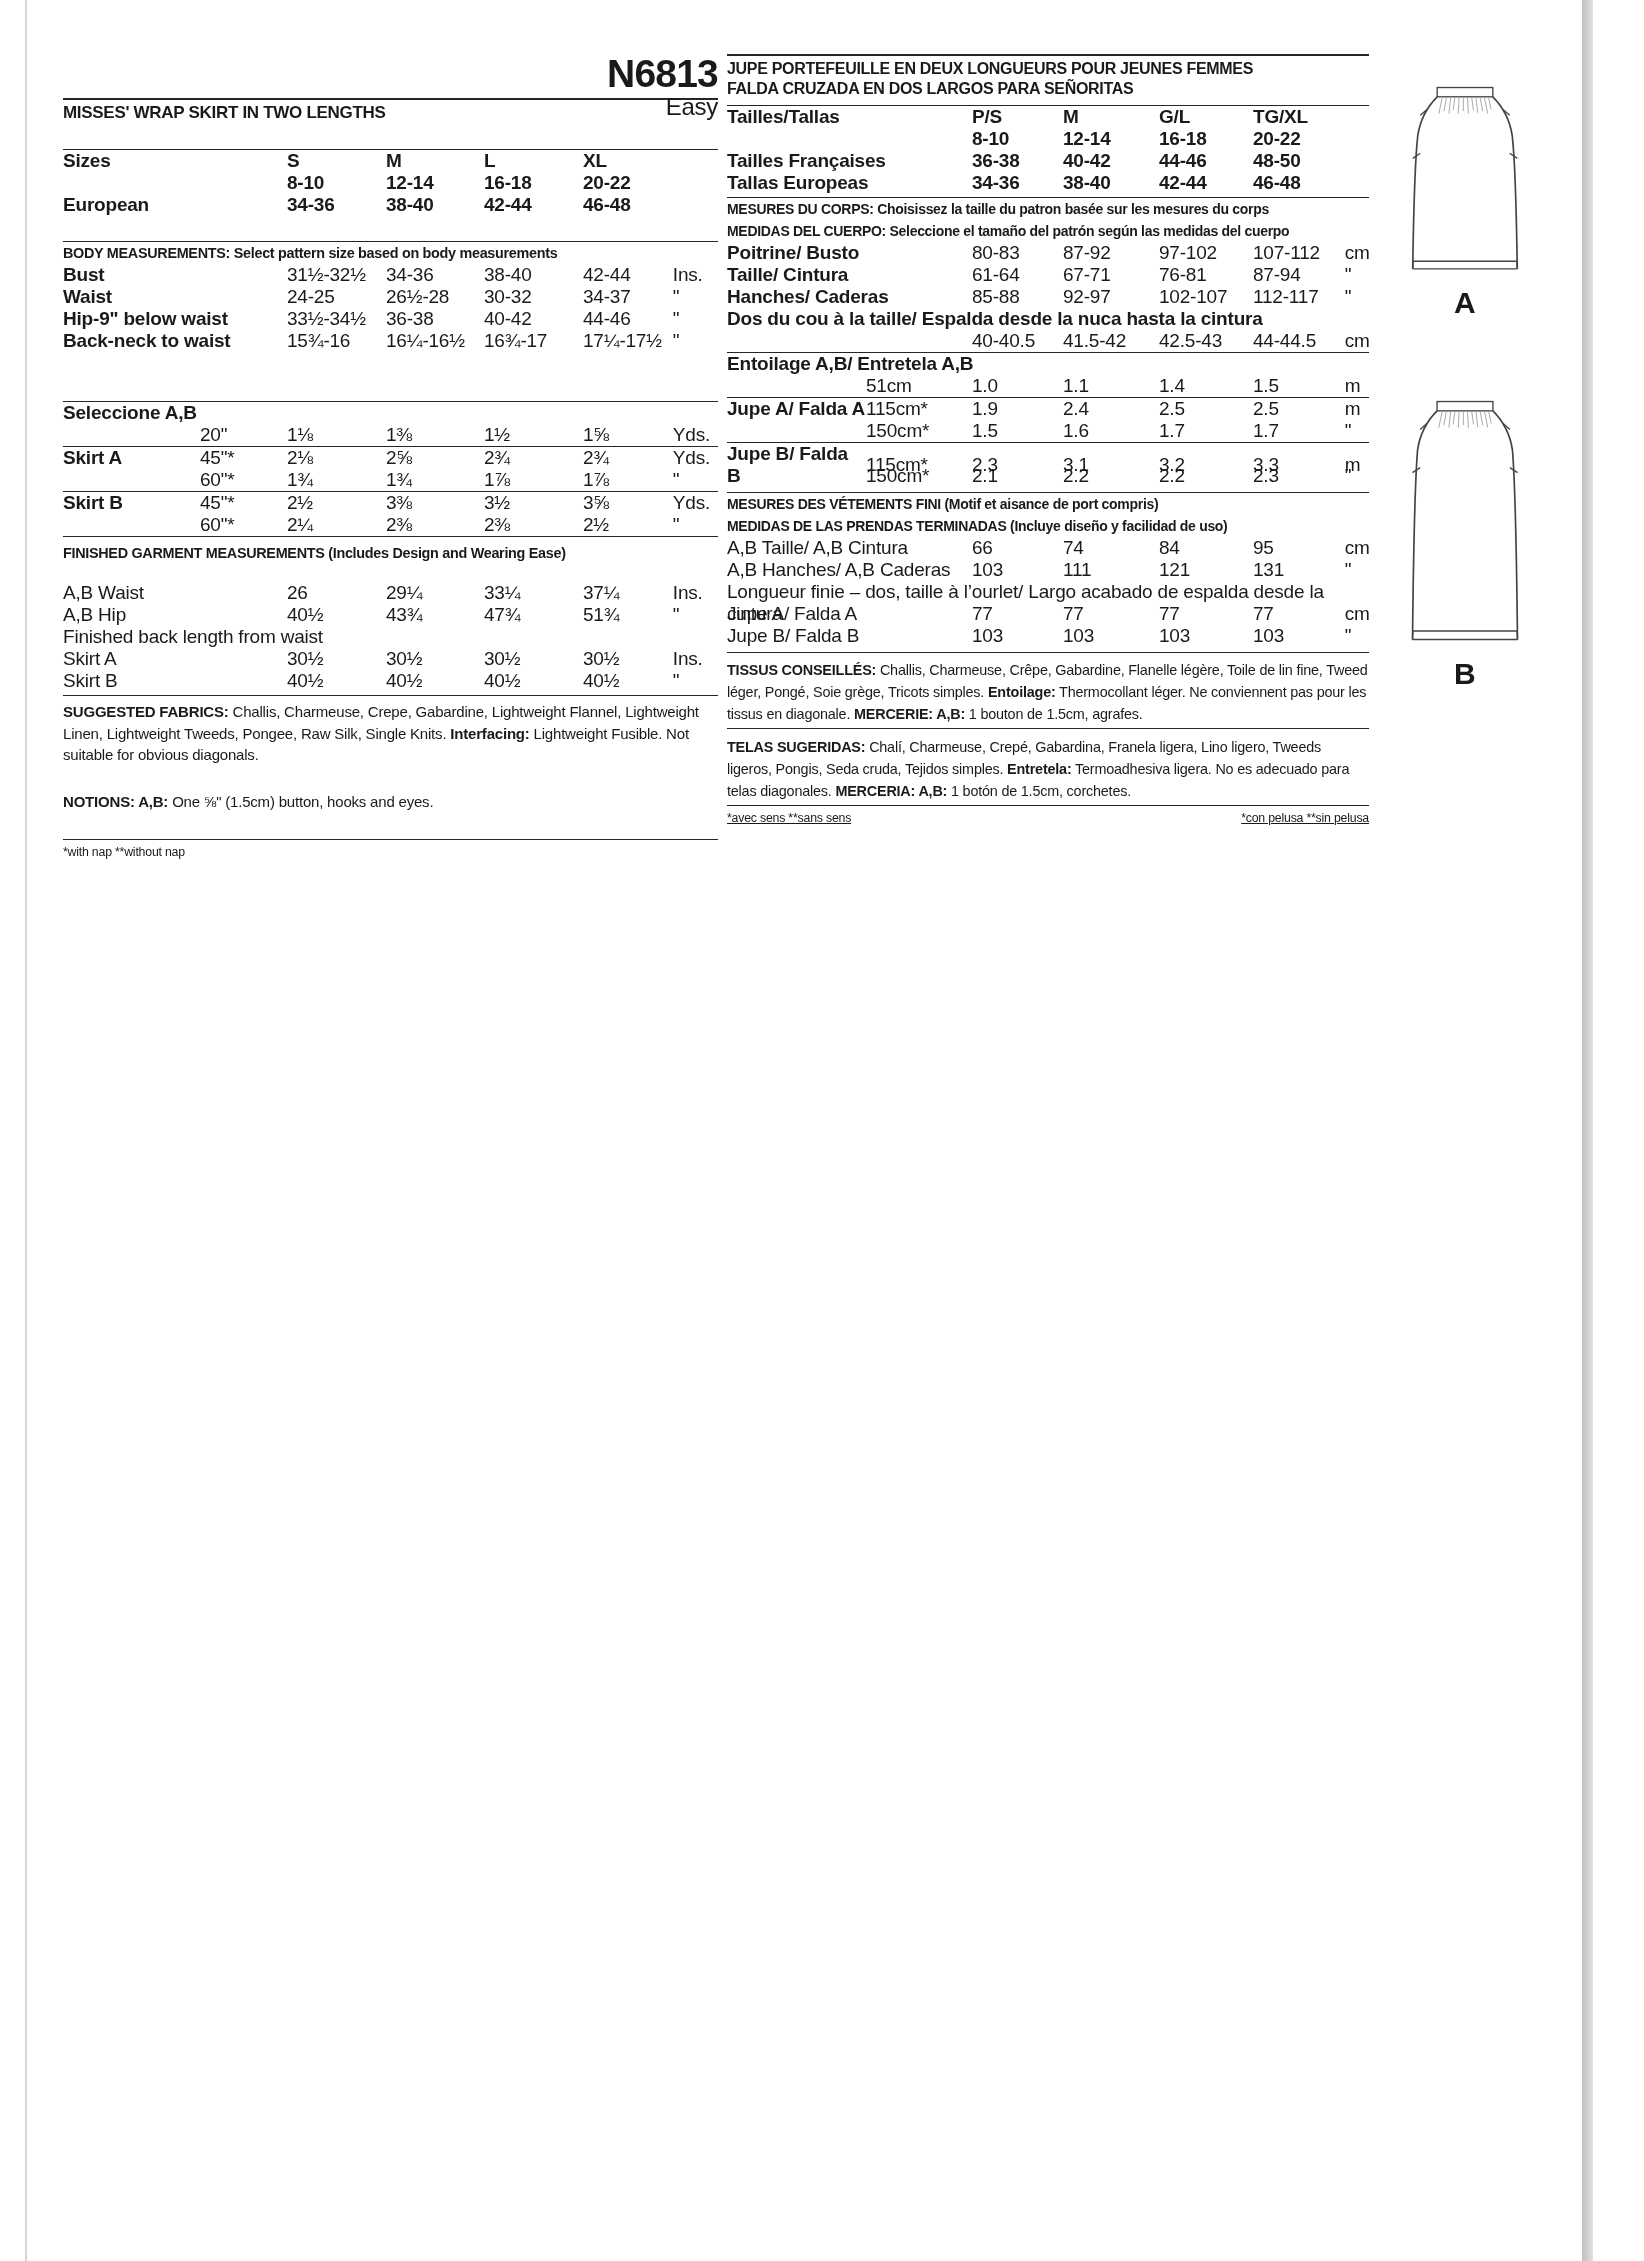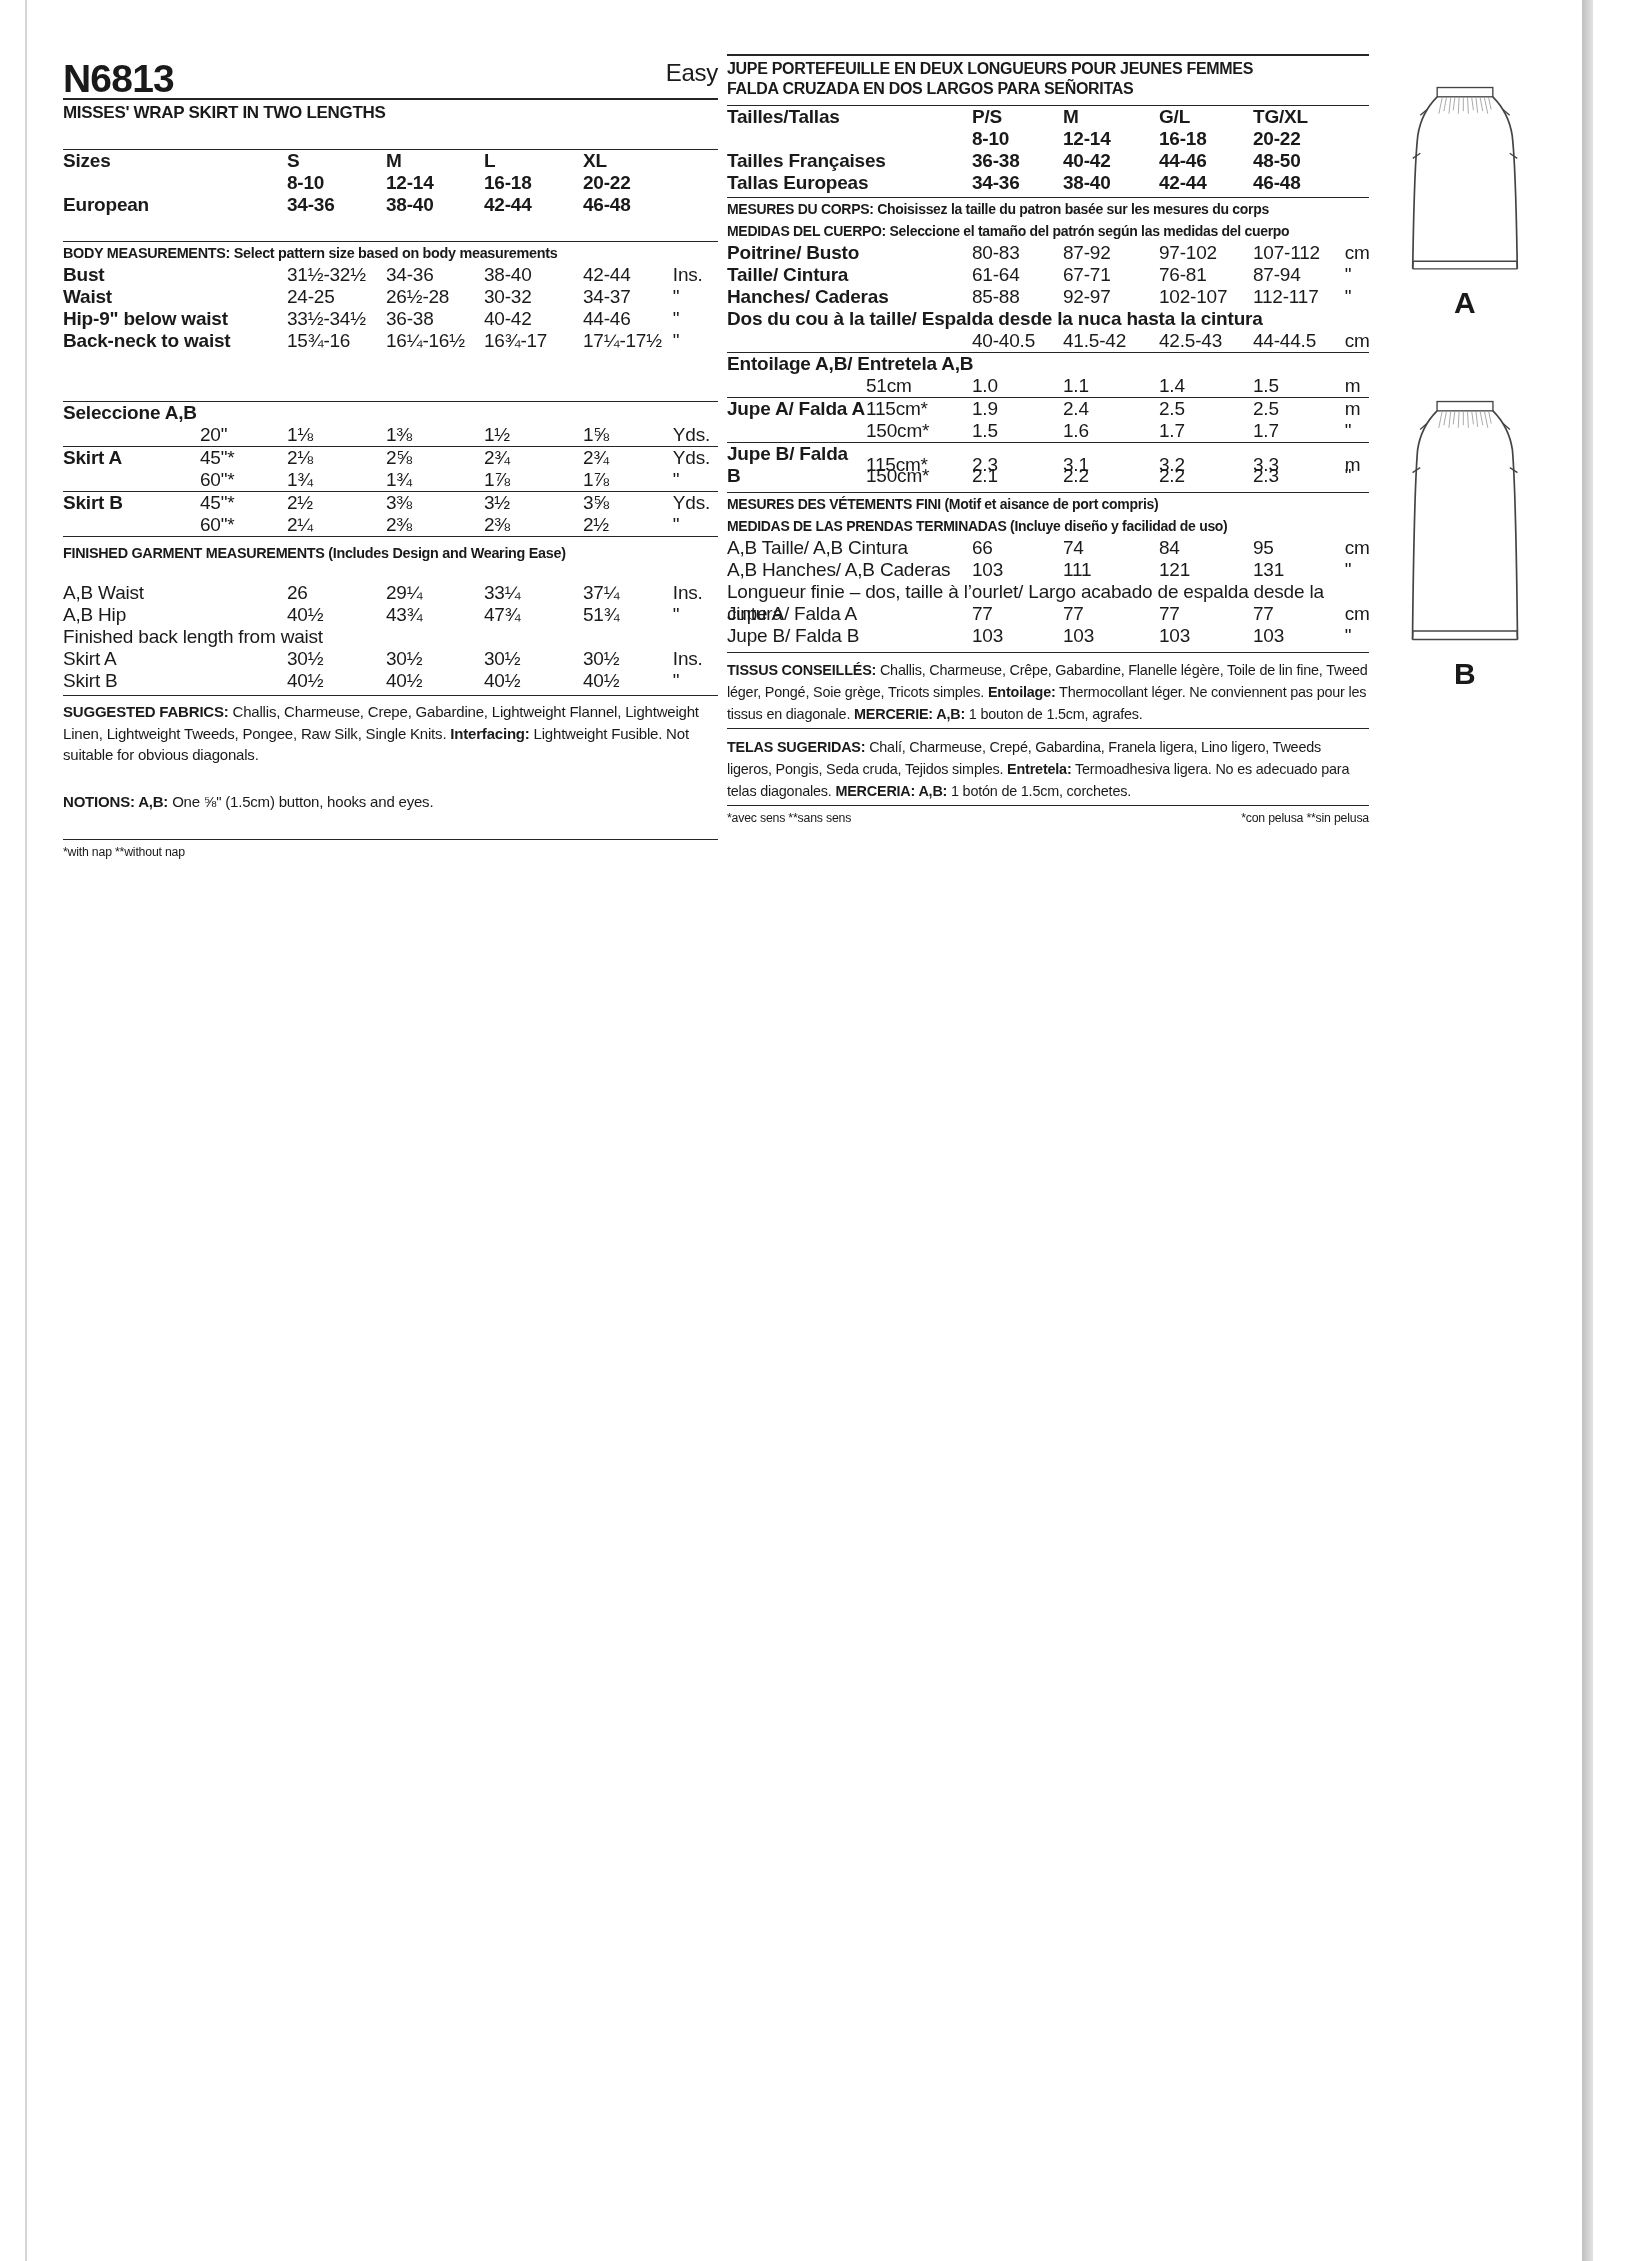--- a/index.html
+++ b/index.html
@@ -3,41 +3,41 @@
 <meta charset="utf-8">
 <style>
   html,body{margin:0;padding:0;background:#fff;}
   body{width:1644px;height:2261px;position:relative;font-family:"Liberation Sans","DejaVu Sans",sans-serif;color:#1a1a1a;-webkit-font-smoothing:antialiased;}
   *{box-sizing:border-box;}
   .page-edge-left{position:absolute;left:25px;top:0;width:1.7px;height:2261px;background:#d6d6d6;}
   .page-edge-right{position:absolute;left:1582px;top:0;width:11px;height:2261px;background:linear-gradient(to right,#bfbfbf,#e2e2e2);}
   .col{position:absolute;top:54px;}
   .col-left{left:63px;width:655px;}
   .col-right{left:727px;width:642px;}
-  .pattern-header{display:flex;justify-content:space-between;align-items:flex-end;height:44px;}
+  .pattern-header{display:flex;justify-content:space-between;align-items:flex-end;height:44px;flex-direction:column;}
   .pattern-number{font-size:39px;font-weight:bold;letter-spacing:-0.8px;line-height:1;}
   .difficulty{font-size:24px;font-weight:400;letter-spacing:-0.3px;padding-bottom:11px;}
   .facile-row{display:flex;justify-content:flex-end;align-items:flex-end;height:44px;}
   .rule{border-top:2.1px solid #262626;height:0;}
   .rule.thick{border-top-width:2.5px;}
   .rule.thin{border-top-width:1.7px;}
   .doc-title{font-size:17px;font-weight:bold;letter-spacing:-0.3px;line-height:20px;margin-top:2.5px;}
   .doc-title-intl{font-size:16px;font-weight:bold;letter-spacing:-0.3px;line-height:19.4px;margin-top:3.4px;}
   .tr{display:grid;grid-template-columns:137px 87px 99px 98px 99px 83px 1fr;height:22px;align-items:center;font-size:19px;letter-spacing:-0.2px;}
   .col-right .tr{grid-template-columns:139px 106px 91px 96px 94px 85px 1fr;}
   .tr .span2{grid-column:1/3;}
   .tr .spanall{grid-column:1/8;}
   .tr .unitc{text-align:left;padding-left:6.8px;}
   .b{font-weight:bold;}
   .heading{font-size:14.4px;font-weight:bold;letter-spacing:-0.3px;line-height:22px;height:22px;white-space:nowrap;}
   .col-right .heading{font-size:14px;}
   .para{font-size:15px;line-height:21.5px;letter-spacing:-0.2px;}
   .col-right .para{font-size:14.4px;line-height:22px;}
   .footnote{font-size:12.3px;letter-spacing:-0.2px;margin-top:5px;}
-  .foot-row{display:flex;justify-content:space-between;}
+  .foot-row{display:flex;justify-content:space-between;text-decoration:underline;}
   .spacer22{height:18.6px;}
   .drawing{position:absolute;left:1409px;width:112px;}
   .drawing svg{display:block;}
   .view-label{position:absolute;left:1409px;width:112px;text-align:center;font-size:30px;font-weight:600;letter-spacing:0.4px;}
   .mt3{margin-top:2.5px;}.mt4{margin-top:3.4px;}.mt6{margin-top:5px;}.mt8{margin-top:6.8px;}
   .mt30{margin-top:25px;}.mt31{margin-top:26px;}.mt32{margin-top:27px;}.mt58{margin-top:49px;}
 </style>
 </head>
 <body>
 

